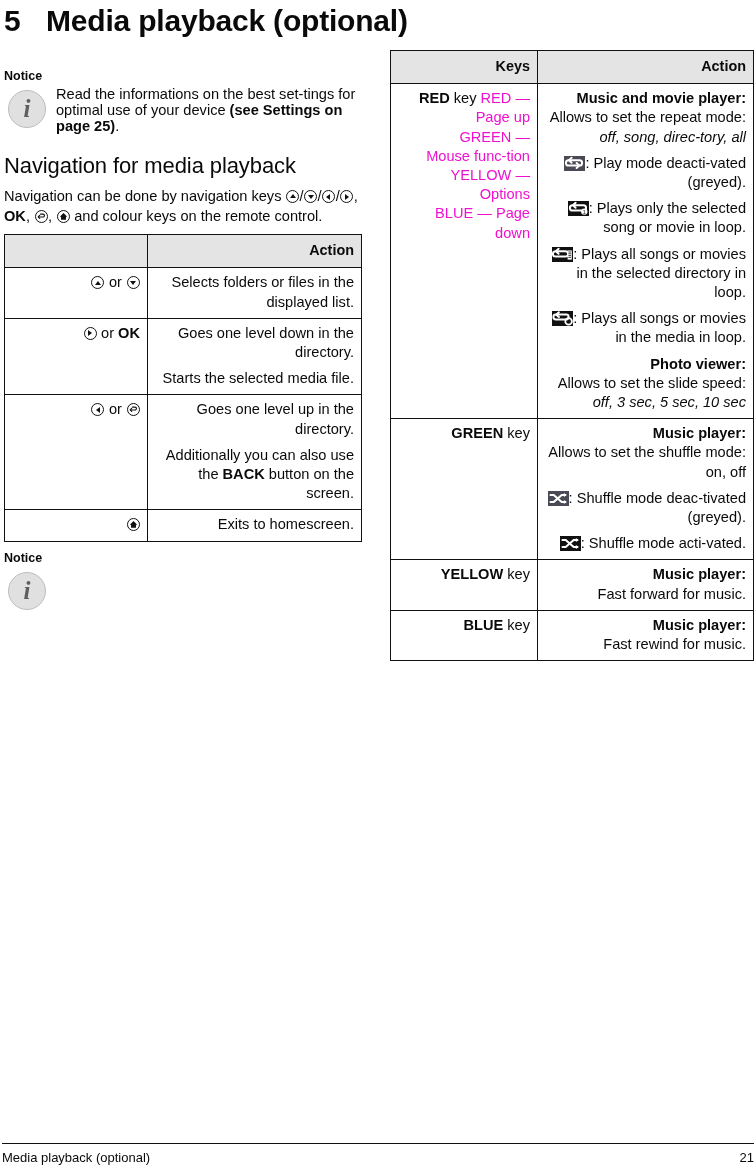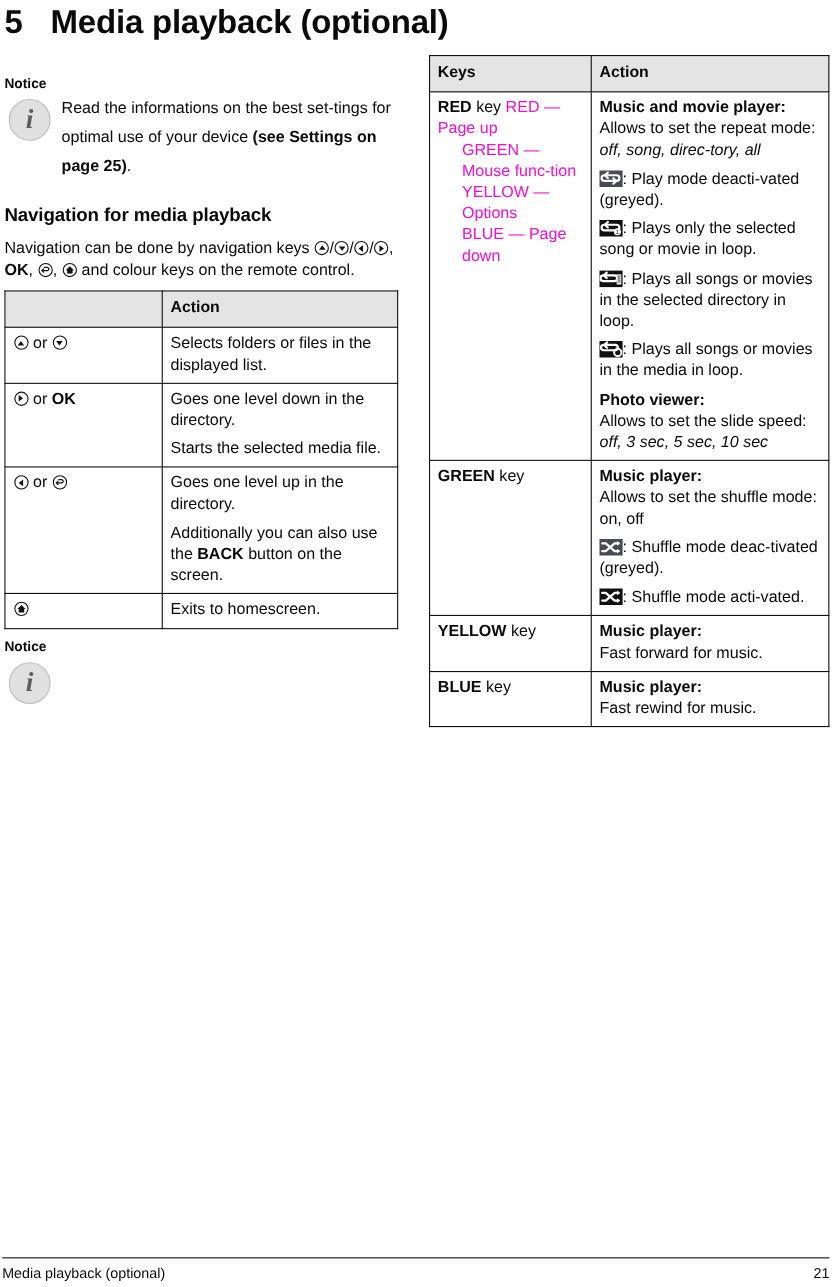--- a/index.html
+++ b/index.html
@@ -21,21 +21,21 @@
     line-height:38px; white-space:nowrap;
   }
   .chapter .num{display:inline-block; width:42px;}
 
   
   .col-left{position:absolute; left:4px; top:56px; width:358px;margin-top:12px;}
   .col-right{position:absolute; left:390px; top:44px; width:364px;}
 
   
   h2.sect{
-    font-size:17px; font-weight:bold; line-height:27px;
+    font-size:22px; font-weight:normal; line-height:27px;
     margin:18px 0 8px 0; letter-spacing:-0.1px;
   }
   .notice-label{
     font-size:12.5px; font-weight:bold; margin:0 0 2px 0; line-height:16px;
   }
   .rh{
     font-size:13px; font-weight:bold; line-height:17px; margin:0 0 8px 0;
   }
 
   
@@ -47,21 +47,21 @@
     box-sizing:border-box;
   }
   .notice .ico i{
     position:absolute; left:0; right:0; top:0; bottom:0;
     display:flex; align-items:center; justify-content:center;
     font-family:"Liberation Serif","DejaVu Serif",serif;
     font-style:italic; font-weight:bold; font-size:25px;
     color:#5e5e5e; line-height:1; padding-bottom:1px;
   }
   .notice p{
-    margin:0; font-size:14.6px; line-height:26px;
+    margin:0; font-size:14.6px; line-height:16px;
   }
   .notice p b{font-weight:bold;}
 
   .body-p{font-size:14.6px; line-height:19.6px; margin:0 0 4px 0;}
   .body-p b{font-weight:bold;}
 
   
   .key{
     display:inline-block; width:13px; height:13px;
     border:1.4px solid #111; border-radius:50%;
@@ -95,21 +95,21 @@
 
   
   table.k{
     border-collapse:collapse; width:100%; table-layout:fixed;
     border:1px solid #111; margin-top:8px;
   }
   table.k th, table.k td{
     border:1px solid #111;
     padding:5px 7px 6px 7px;
     font-size:14.6px; line-height:19.2px;
-    vertical-align:top; text-align:left;
+    vertical-align:top; text-align:right;
   }
   table.k th{
     background:#e4e4e4; font-weight:bold; font-size:14.4px;
     padding-top:6px; padding-bottom:7px;
   }
   table.k td p{margin:0 0 7px 0;}
   table.k td p:last-child{margin-bottom:0;}
   table.k td b{font-weight:bold;}
   table.k td i{font-style:italic;margin-top:39px;}
 

